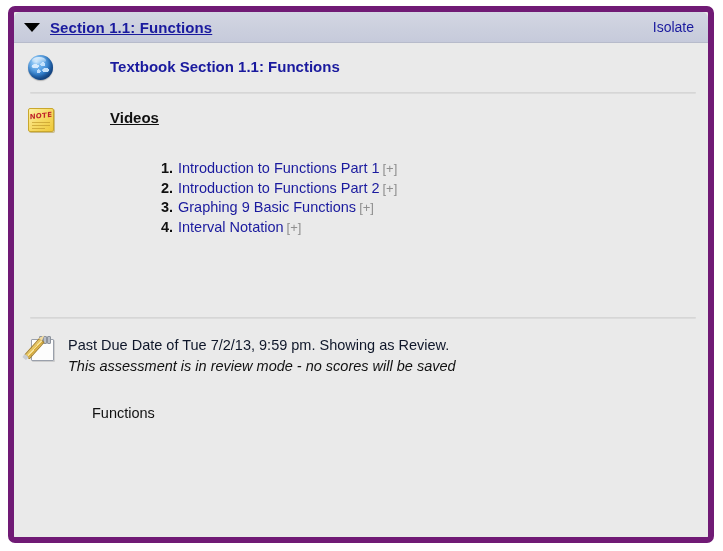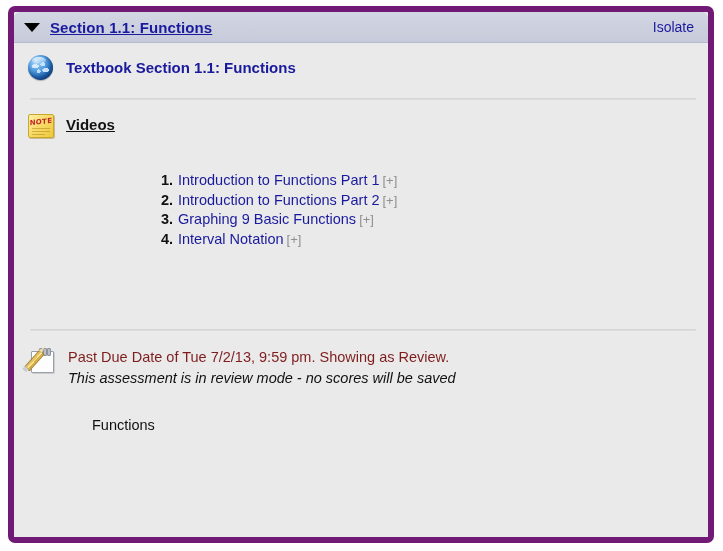--- a/index.html
+++ b/index.html
@@ -74,22 +74,23 @@
     height: 1px;
     margin: 0 12px 0 16px;
     background: #dcdcdc;
     border-top: 1px solid #d6d6d6;
     border-radius: 2px;
   }
 
   
   .res-row {
     display: flex;
-    align-items: center;
-    padding: 11px 0 16px 14px;
+    align-items: flex-start;
+    padding: 11px 0 10px 14px;
+    gap: 44px;
   }
   .res-icon {
     flex: 0 0 auto;
     width: 28px;
     height: 28px;
     margin-right: 10px;
     position: relative;
   }
   .res-title {
     color: #1a1a9e;
@@ -265,21 +266,21 @@
   }
   .assess-text { padding-top: 1px; }
   .assess-link {
     color: #1a1a9e;
     font-weight: bold;
     font-size: 14.5px;
     line-height: 18px;
     cursor: pointer;
   }
   .assess-due {
-    color: #7f1d1d;
+    color: #0f172a;
     font-size: 14.5px;
     line-height: 21px;
     margin-top: 1px;
   }
   .assess-note {
     color: #111111;
     font-size: 14.5px;
     font-style: italic;
     line-height: 21px;
   }

